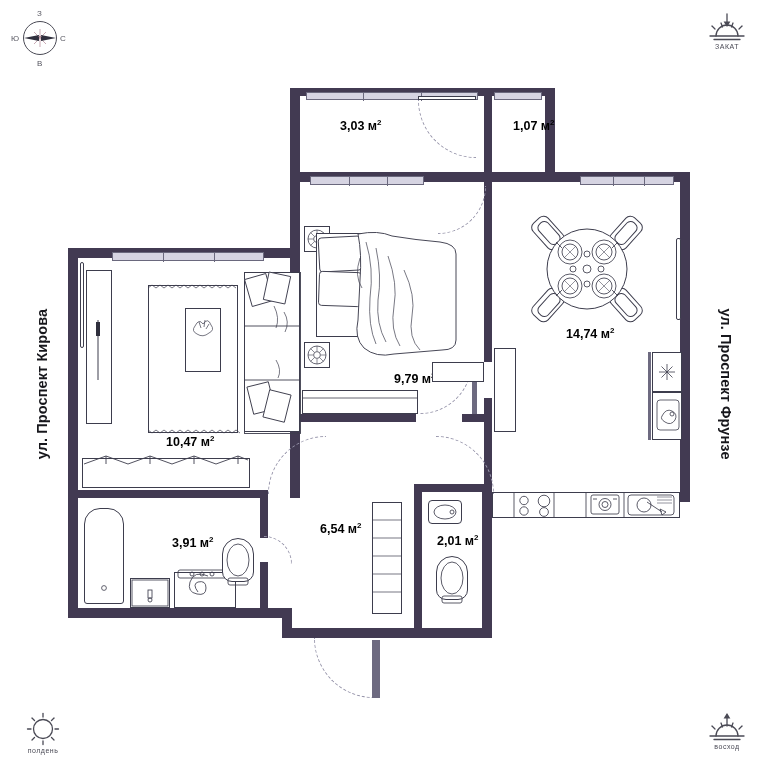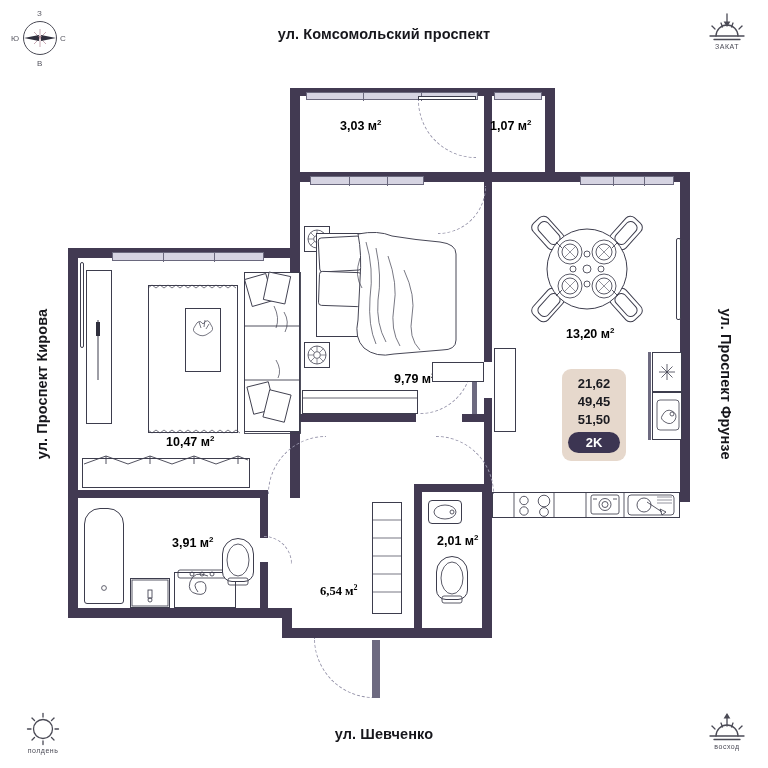--- a/index.html
+++ b/index.html
@@ -199,22 +199,20 @@
       <polygon points="14,30 29,27 29,33" fill="#2f2f3d"></polygon>
       <polygon points="46,30 31,27 31,33" fill="#2f2f3d"></polygon>
       <polygon points="30,30 28,28 32,28" fill="#b08b96"></polygon>
     </svg>
     <span class="lbl n">З</span>
     <span class="lbl s">С</span>
     <span class="lbl e">Ю</span>
     <span class="lbl w">В</span>
   </div>
 
-  <div class="street top">ул. Комсомольский проспект</div>
-  <div class="street bottom">ул. Шевченко</div>
   <div class="street left">ул. Проспект Кирова</div>
   <div class="street right">ул. Проспект Фрунзе</div>
 
   <div class="sunbox tr">
     <svg width="74" height="30" viewBox="0 0 74 30">
       <g stroke="#4a4a55" stroke-width="1.3" fill="none" stroke-linecap="round">
         <path d="M26,24 a11,11 0 0 1 22,0"></path>
         <line x1="20" y1="24" x2="54" y2="24"></line>
         <line x1="24" y1="27.5" x2="50" y2="27.5"></line>
         <line x1="22" y1="14" x2="25" y2="17"></line>
@@ -273,21 +271,21 @@
     <div class="mull" style="left:56px;top:0;width:1px;height:8px;"></div>
     <div class="mull" style="left:114px;top:0;width:1px;height:8px;"></div>
   </div>
   <div class="win" style="left:494px;top:92px;width:48px;height:8px;"></div>
 
   <div class="thin" style="left:418px;top:96px;width:58px;height:4px;background:#ffffff;"></div>
   <div class="arc" style="left:418px;top:100px;width:58px;height:58px;border-radius:0 0 0 58px;border-top:none;border-right:none;"></div>
   <span class="area" style="left:340px;top:118px;">
     <span>3,03</span>&nbsp;<span>м</span><sup>2</sup>
   </span>
-  <span class="area" style="left:490px;top:118px;">
+  <span class="area" style="left:513px;top:118px;">
     <span>1,07</span>&nbsp;<span>м</span><sup>2</sup>
   </span>
 
   <div class="wall" style="left:290px;top:172px;width:400px;height:10px;"></div>
 
   <div class="wall" style="left:680px;top:172px;width:10px;height:330px;"></div>
 
   <div class="wall" style="left:68px;top:248px;width:10px;height:370px;"></div>
   <div class="wall" style="left:68px;top:248px;width:222px;height:10px;"></div>
 
@@ -496,21 +494,21 @@
           <line x1="80" y1="36" x2="68" y2="48"></line>
         <line x1="34" y1="70" x2="46" y2="82"></line>
           <line x1="46" y1="70" x2="34" y2="82"></line>
         <line x1="68" y1="70" x2="80" y2="82"></line>
           <line x1="80" y1="70" x2="68" y2="82"></line>
       </g>
     </g>
   </svg>
 
   <span class="area" style="left:566px;top:326px;">
-    <span>13,20</span>&nbsp;<span>м</span><sup>2</sup>
+    <span>14,74</span>&nbsp;<span>м</span><sup>2</sup>
   </span>
 
   <div class="thinf" style="left:652px;top:352px;width:30px;height:40px;"></div>
   <svg style="position:absolute;left:652px;top:352px" width="30" height="40">
     <g stroke="#3d3d4d" stroke-width="0.8" fill="none">
       <line x1="15" y1="12" x2="15" y2="28"></line>
       <line x1="7" y1="20" x2="23" y2="20"></line>
       <line x1="9.5" y1="14.5" x2="20.5" y2="25.5"></line>
       <line x1="20.5" y1="14.5" x2="9.5" y2="25.5"></line>
     </g>
@@ -586,21 +584,21 @@
     <g stroke="#3d3d4d" stroke-width="0.85" fill="none">
       <ellipse cx="16" cy="22" rx="11" ry="16"></ellipse>
       <rect x="6" y="40" width="20" height="7" rx="2"></rect>
     </g>
   </svg>
   <span class="area" style="left:172px;top:535px;">
     <span>3,91</span>&nbsp;<span>м</span><sup>2</sup>
   </span>
   <div class="arc" style="left:264px;top:536px;width:28px;height:28px;border-radius:0 28px 0 0;border-bottom:none;border-left:none;"></div>
 
-  <span class="area" style="left:320px;top:583px;font-family:Liberation Serif, serif;">
+  <span class="area" style="left:320px;top:521px;">
     <span>6,54</span>&nbsp;<span>м</span><sup>2</sup>
   </span>
 
   <div class="thinf" style="left:372px;top:502px;width:30px;height:112px;"></div>
   <svg style="position:absolute;left:372px;top:502px" width="30" height="112">
     <g stroke="#3d3d4d" stroke-width="0.7" fill="none">
       <line x1="0" y1="18" x2="30" y2="18"></line>
       <line x1="0" y1="36" x2="30" y2="36"></line>
       <line x1="0" y1="54" x2="30" y2="54"></line>
       <line x1="0" y1="72" x2="30" y2="72"></line>
@@ -624,20 +622,14 @@
   <svg style="position:absolute;left:436px;top:556px" width="32" height="50">
     <g stroke="#3d3d4d" stroke-width="0.85" fill="none">
       <ellipse cx="16" cy="22" rx="11" ry="16"></ellipse>
       <rect x="6" y="40" width="20" height="7" rx="2"></rect>
     </g>
   </svg>
   <span class="area" style="left:437px;top:533px;">
     <span>2,01</span>&nbsp;<span>м</span><sup>2</sup>
   </span>
 
-  <div class="badge">
-    <div class="v">21,62</div>
-    <div class="v">49,45</div>
-    <div class="v">51,50</div>
-    <div class="pill">2K</div>
-  </div>
 
 </div>
 
 </body></html>

